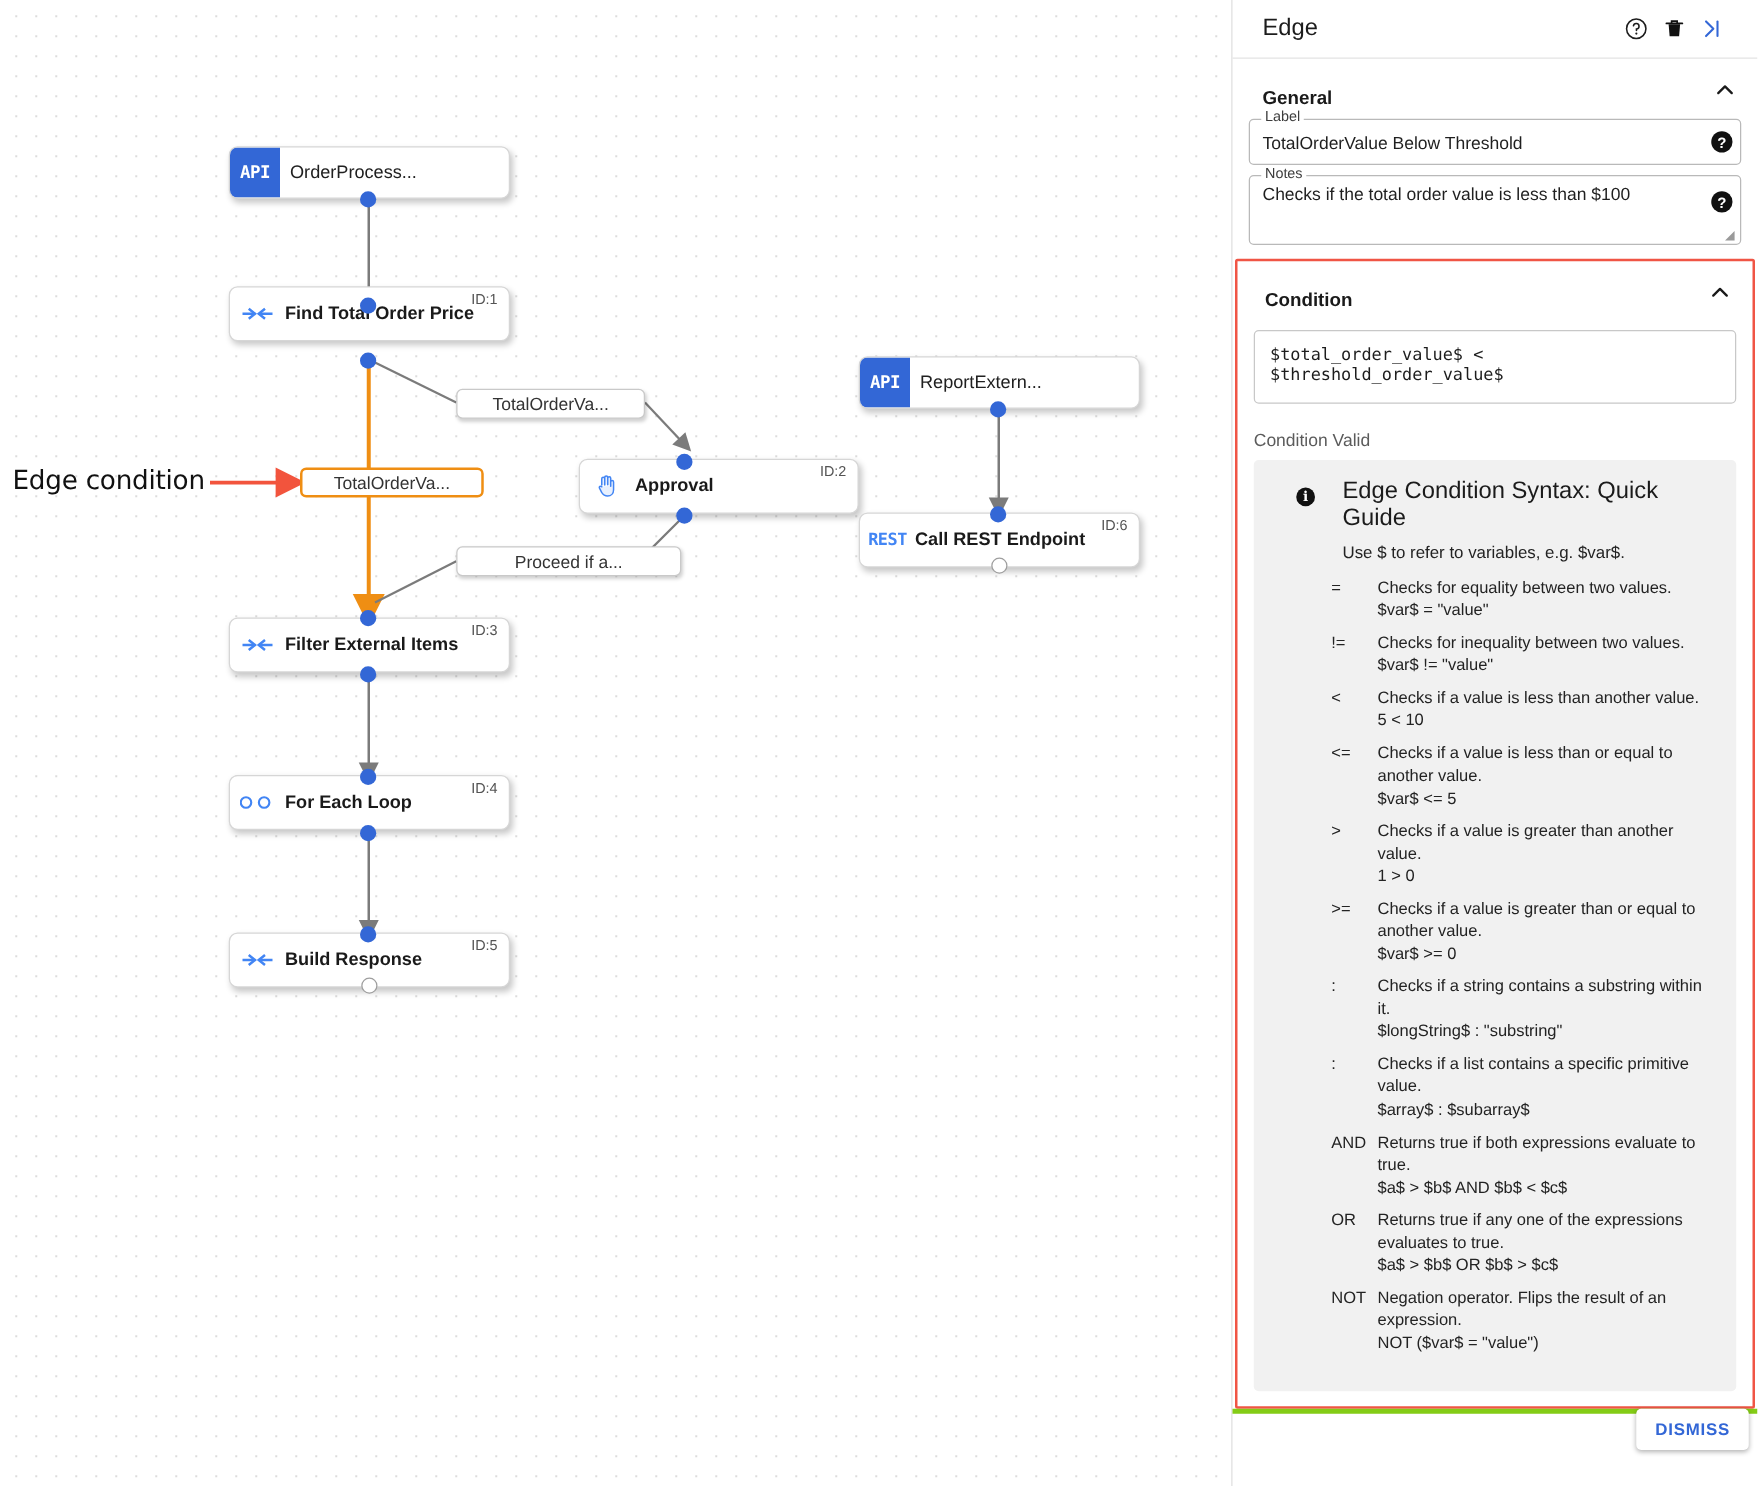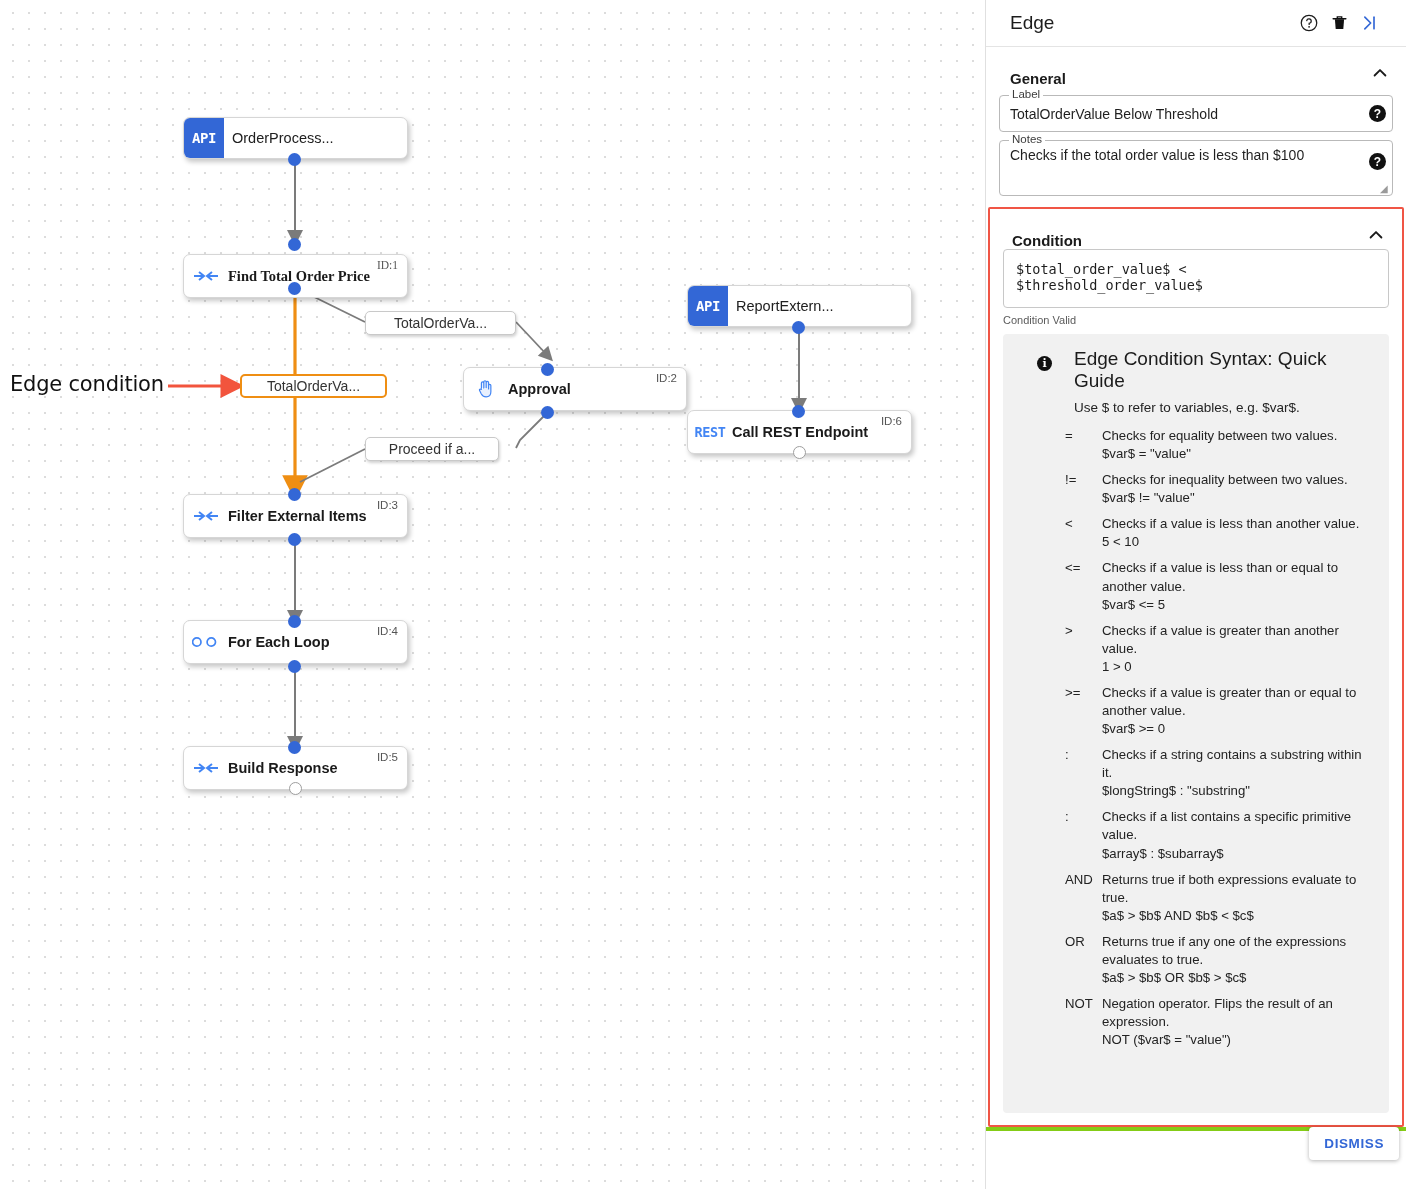--- a/index.html
+++ b/index.html
@@ -170,32 +170,32 @@
   #condition-card {
     margin: 11px 0 0 0;
     border: 2px solid #f05545;
     border-radius: 2px;
     margin-left: 2px; margin-right: 2px;
     flex: 1;
     display: flex; flex-direction: column;
     overflow: hidden;
   }
   #cond-box {
-    margin: 0 13px;
+    margin: 15px 13px;
     border: 1px solid #c8c8c8;
     border-radius: 4px;
     height: 59px;
     padding: 11px 12px;
     font-family: "DejaVu Sans Mono", monospace;
     font-size: 13.5px;
     color: #1d1d1d;
   }
   #cond-valid {
     margin: 6px 13px 0 13px;
-    font-size: 11px; color: #5b5b5b;
+    font-size: 14px; color: #5b5b5b;
   }
   #guide {
     margin: 8px 13px 12px 13px;
     background: #f1f1f1;
     border-radius: 4px;
     padding: 14px 16px 16px 16px;
     flex: 1;
     overflow: hidden;
   }
   #guide .ghead { display: flex; align-items: flex-start; }
@@ -274,21 +274,21 @@
     </svg>
 
     <div id="annotation">Edge condition</div>
 
     <div class="node apinode" style="left:183px;top:117px;width:225px;height:42px;">
       <div class="apibadge">API</div>
       <div class="title">OrderProcess...</div>
     </div>
     <div class="port" style="left:288px;top:153px;"></div>
 
-    <div class="node" style="left:183px;top:254px;width:225px;height:44px;font-family:Liberation Serif, serif;">
+    <div class="node" style="left:183px;top:229px;width:225px;height:44px;">
       <div class="iconwrap">
         <svg width="26" height="16" viewBox="0 0 26 16">
           <path d="M1,8 L10,8" stroke="#4285f4" stroke-width="2" fill="none"></path>
           <path d="M6,4 L11,8 L6,12" stroke="#4285f4" stroke-width="2" fill="none"></path>
           <path d="M25,8 L15,8" stroke="#4285f4" stroke-width="2" fill="none"></path>
           <path d="M19,4 L14,8 L19,12" stroke="#4285f4" stroke-width="2" fill="none"></path>
         </svg>
       </div>
       <div class="title">Find Total Order Price</div>
       <div class="idlabel">ID:1</div>
@@ -309,21 +309,21 @@
         <svg width="22" height="22" viewBox="0 0 24 24">
           <path d="M7,11 V5.5a1.3,1.3 0 0 1 2.6,0 V11 M9.6,10.5V4.3a1.3,1.3 0 0 1 2.6,0 V10.5 M12.2,10.6V5a1.3,1.3 0 0 1 2.6,0 V12 M14.8,11.5V8.2a1.25,1.25 0 0 1 2.5,0 V15c0,3.4-2.2,5.6-5.2,5.6c-2.6,0-4,-1.2,-5.2,-3.2L5,13.6c-0.5,-0.9,0.2,-1.8,1.1,-1.5L7,12.4" fill="#e8f0fe" stroke="#4285f4" stroke-width="1.3" stroke-linejoin="round" stroke-linecap="round"></path>
         </svg>
       </div>
       <div class="title">Approval</div>
       <div class="idlabel">ID:2</div>
     </div>
     <div class="port" style="left:541px;top:363px;"></div>
     <div class="port" style="left:541px;top:406px;"></div>
 
-    <div class="edgelabel" style="left:365px;top:437px;width:134px;">
+    <div class="edgelabel" style="left:365px;top:437px;width:180px;">
       <span>Proceed if a...</span>
     </div>
 
     <div class="node" style="left:183px;top:494px;width:225px;height:44px;">
       <div class="iconwrap">
         <svg width="26" height="16" viewBox="0 0 26 16">
           <path d="M1,8 L10,8" stroke="#4285f4" stroke-width="2" fill="none"></path>
           <path d="M6,4 L11,8 L6,12" stroke="#4285f4" stroke-width="2" fill="none"></path>
           <path d="M25,8 L15,8" stroke="#4285f4" stroke-width="2" fill="none"></path>
           <path d="M19,4 L14,8 L19,12" stroke="#4285f4" stroke-width="2" fill="none"></path>

